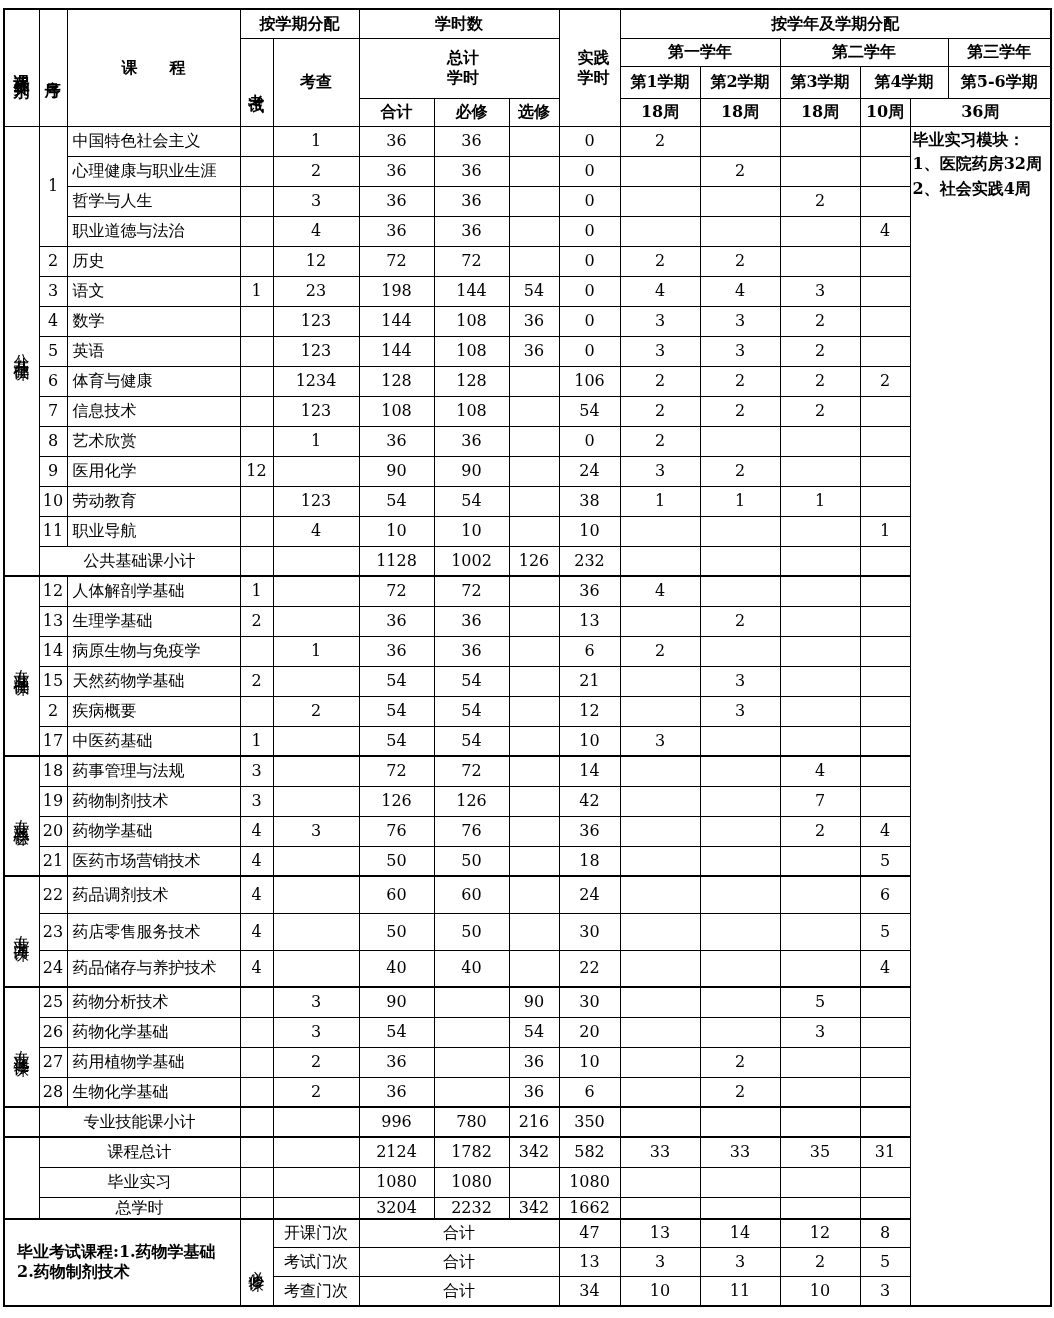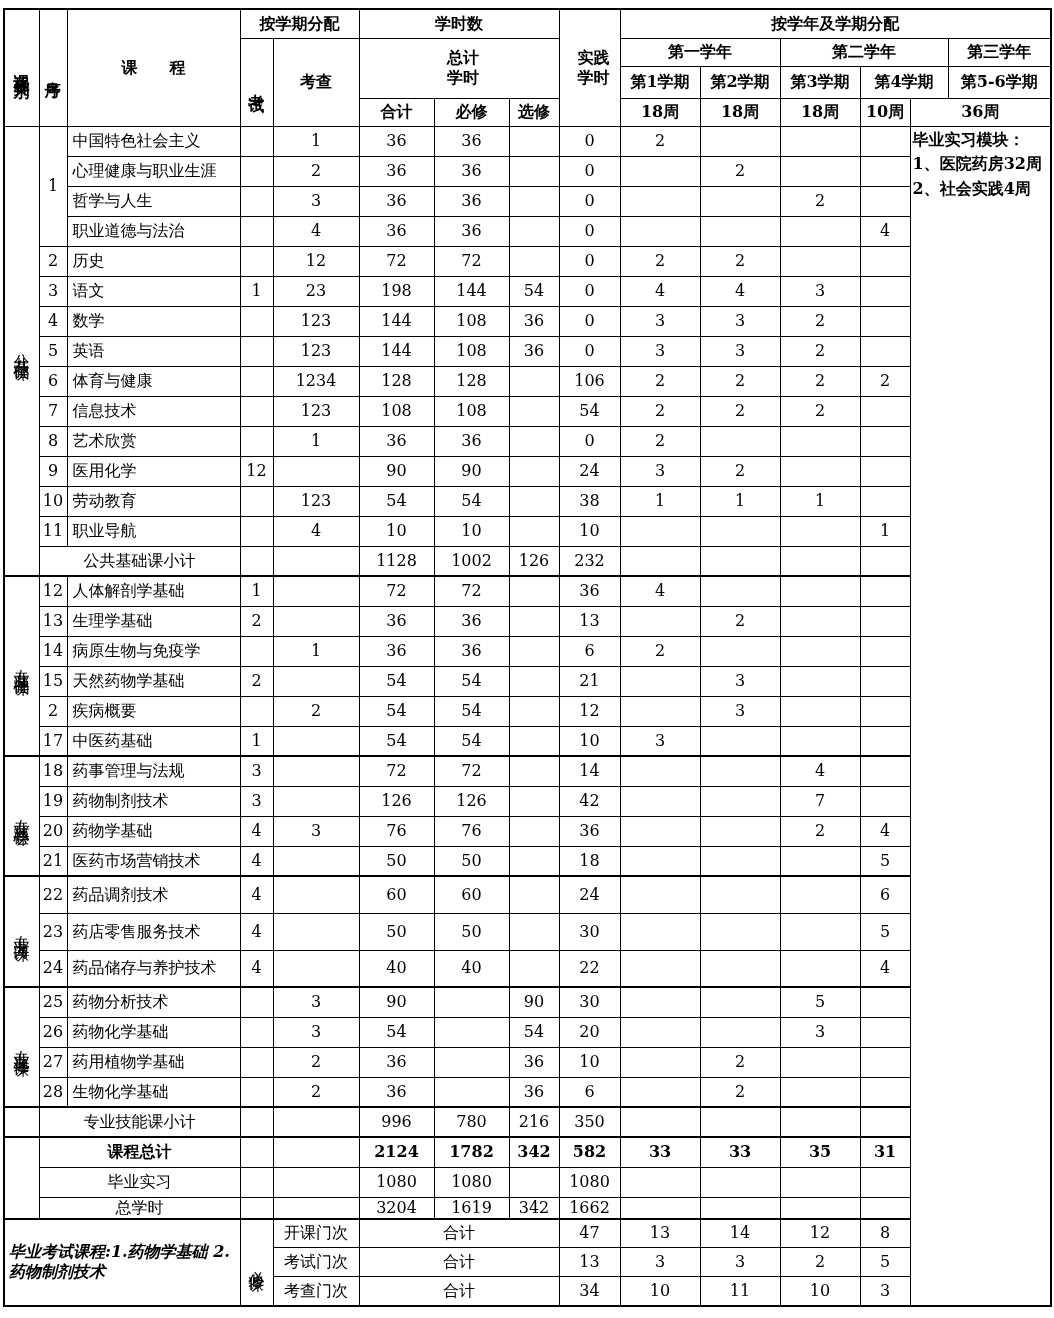--- a/index.html
+++ b/index.html
@@ -29,23 +29,22 @@
   td.note{
     text-align:left;
     vertical-align:top;
     padding:1px 2px;
     font-weight:bold;
     white-space:pre-line;
     line-height:1.55;
   }
   td.bigleft{
     text-align:left;
-    padding:0 4px;
+    padding:0 12px;
     font-weight:bold;
-    font-style:italic;
   }
   .vtxt{
     display:inline-block;
     writing-mode:vertical-lr;
     text-orientation:upright;
     letter-spacing:3px;
     line-height:1.1;
     white-space:nowrap;
   }
 </style>
@@ -566,21 +565,21 @@
         <td></td>
         <td>996</td>
         <td>780</td>
         <td>216</td>
         <td>350</td>
         <td></td>
         <td></td>
         <td></td>
         <td></td>
       </tr>
-      <tr class="thick" style="height: 30px; font-weight: bold;">
+      <tr class="thick" style="height: 30px;">
         <td rowspan="3"></td>
         <td colspan="2">课程总计</td>
         <td></td>
         <td></td>
         <td>2124</td>
         <td>1782</td>
         <td>342</td>
         <td>582</td>
         <td>33</td>
         <td>33</td>
@@ -598,21 +597,21 @@
         <td></td>
         <td></td>
         <td></td>
         <td></td>
       </tr>
       <tr style="height: 20px;">
         <td colspan="2">总学时</td>
         <td></td>
         <td></td>
         <td>3204</td>
-        <td>1619</td>
+        <td>2232</td>
         <td>342</td>
         <td>1662</td>
         <td></td>
         <td></td>
         <td></td>
         <td></td>
       </tr>
       <tr class="thick" style="height: 29px;">
         <td colspan="3" rowspan="3" class="bigleft">毕业考试课程:1.药物学基础 2.药物制剂技术</td>
         <td rowspan="3"><div class="vtxt">必修课</div></td>

